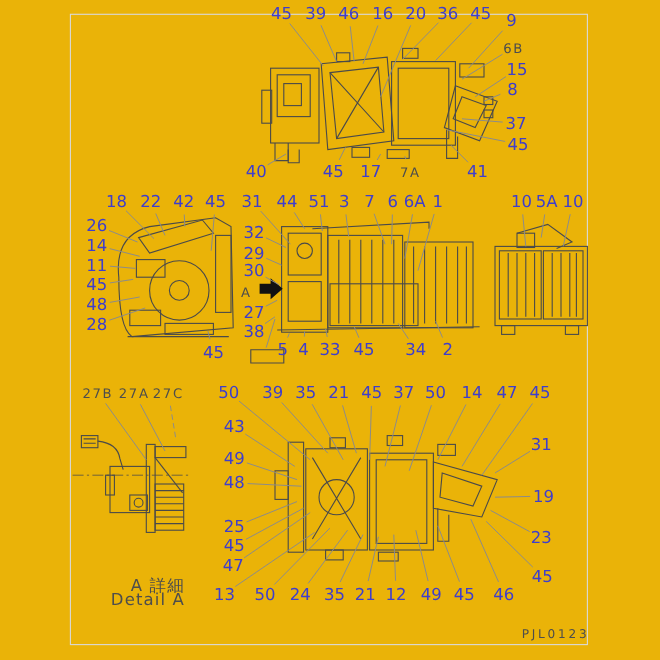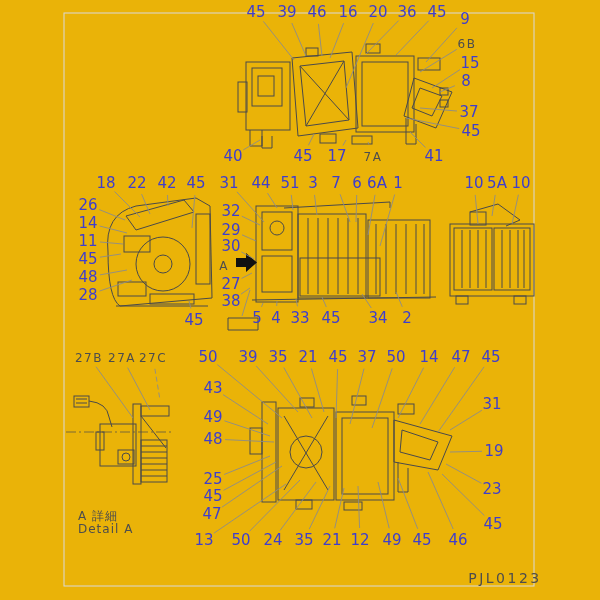--- a/index.html
+++ b/index.html
@@ -3,23 +3,23 @@
 <meta charset="utf-8">
 <style>
   html,body{margin:0;padding:0;background:#ffffff;}
   #stage{position:relative;width:600px;height:600px;background:#eab308;overflow:hidden;
          font-family:"DejaVu Sans","Liberation Sans",sans-serif;}
   svg{position:absolute;left:0;top:0;}
   svg text{font-family:"DejaVu Sans","Liberation Sans",sans-serif;}
   .lbl{font-size:15px;}
   .lbl.gray{font-size:12px;letter-spacing:1.5px;}
   .overlay{position:absolute;color:#4d4d4d;}
-  #detail-caption{left:78px;top:510px;width:90px;text-align:left;font-size:12px;
+  #detail-caption{left:78px;top:526px;width:90px;text-align:right;font-size:15px;
                   line-height:13px;letter-spacing:1px;}
-  #drawing-code{left:460px;top:570px;width:90px;text-align:center;font-size:14px;
+  #drawing-code{left:460px;top:570px;width:90px;text-align:center;font-size:11px;
                 letter-spacing:2.5px;}
 </style>
 </head>
 <body>
 
 <div id="stage">
 
   <svg id="art" width="600" height="600" viewBox="0 0 600 600">
 
     <rect x="64" y="13" width="470" height="573" fill="none" stroke="#d9d9d9" stroke-width="1"></rect>

